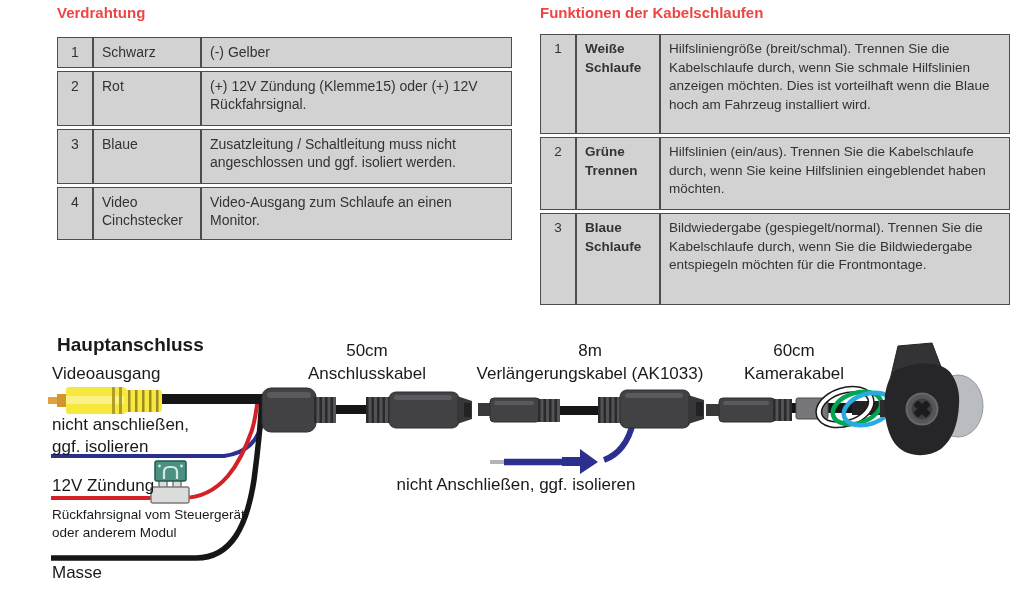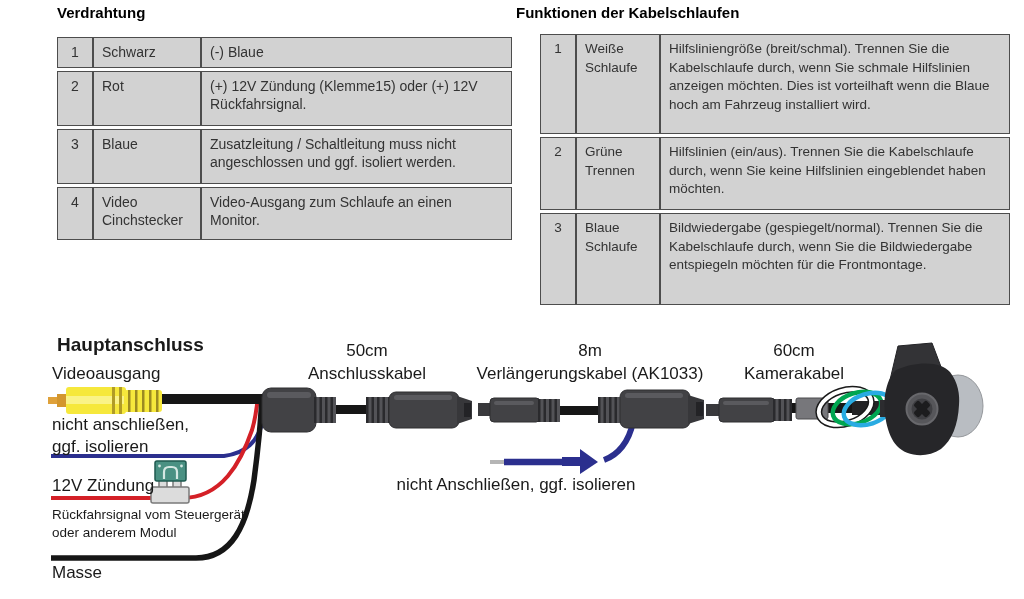--- a/index.html
+++ b/index.html
@@ -1,48 +1,48 @@
 <!DOCTYPE html>
 <html><head>
 <meta charset="utf-8">
 <style>
   html,body{margin:0;padding:0;background:#ffffff;}
   body{width:1024px;height:599px;position:relative;overflow:hidden;
        font-family:"Liberation Sans", sans-serif;color:#333;}
-  .tbl-title{position:absolute;top:4px;font-size:15px;font-weight:bold;color:#000000;}
+  .tbl-title{position:absolute;top:4px;font-size:15px;font-weight:bold;color:#ef4444;}
   #title-left{left:57px;}
-  #title-right{left:516px;}
+  #title-right{left:540px;}
   table.man{position:absolute;border-collapse:separate;border-spacing:0 3px;}
   #tbl-verdrahtung{left:57px;top:34px;width:455px;}
   #tbl-schlaufen{left:540px;top:31px;width:470px;}
   table.man td{background:#d2d2d2;border:1px solid #4d4d4d;vertical-align:top;
        padding:5px 8px;font-size:14px;line-height:18.5px;color:#333;}
   #tbl-schlaufen td{font-size:13.5px;line-height:18.5px;}
   td.c-num{width:18px;text-align:center;}
   #tbl-verdrahtung td.c-name{width:90px;margin-top:12px;}
-  #tbl-schlaufen td.c-name{width:66px;}
+  #tbl-schlaufen td.c-name{width:66px;font-weight:bold;}
   #diagram-svg{position:absolute;left:0;top:325px;}
   svg text{font-family:"Liberation Sans", sans-serif;fill:#1a1a1a;}
   .dtitle{font-size:19px;font-weight:bold;}
   .dlabel{font-size:17px;}
   .dsmall{font-size:13.5px;}
   .tc{text-anchor:middle;}
 </style>
 </head>
 <body>
 
 <div class="tbl-title" id="title-left">Verdrahtung</div>
 <div class="tbl-title" id="title-right">Funktionen der Kabelschlaufen</div>
 
 <table class="man" id="tbl-verdrahtung">
   <tbody>
       <tr style="height:30px;">
     <td class="c-num">1</td>
     <td class="c-name">Schwarz</td>
-    <td class="c-desc">(-) Blaue</td>
+    <td class="c-desc">(-) Gelber</td>
   </tr>
   <tr style="height:55px;">
     <td class="c-num">2</td>
     <td class="c-name">Rot</td>
     <td class="c-desc">(+) 12V Zündung (Klemme15) oder (+) 12V Rückfahrsignal.</td>
   </tr>
   <tr style="height:55px;">
     <td class="c-num">3</td>
     <td class="c-name">Blaue</td>
     <td class="c-desc">Zusatzleitung / Schaltleitung muss nicht angeschlossen und ggf. isoliert werden.</td>

